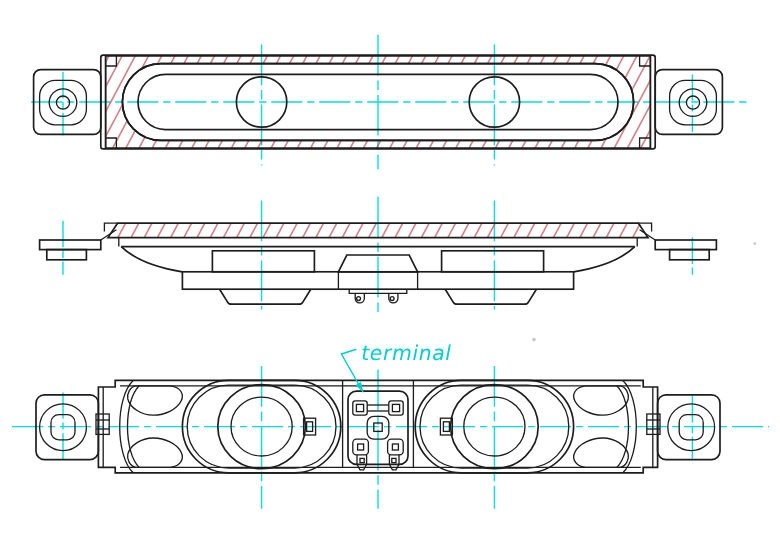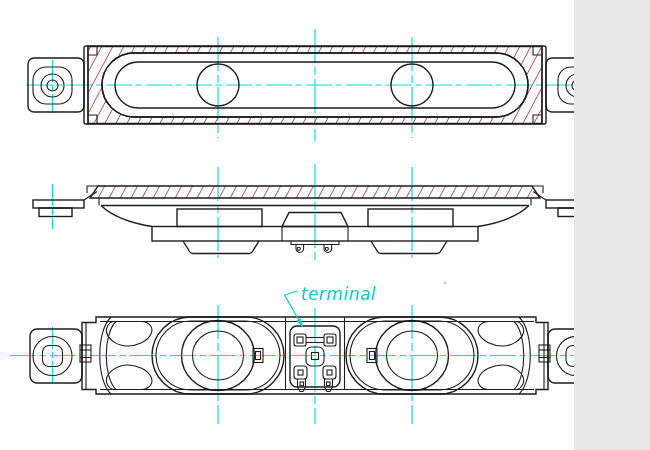--- a/index.html
+++ b/index.html
@@ -1,20 +1,20 @@
 <!DOCTYPE html>
 <html style="--background: #ffffff; --line: #1d1d1d; --hatch: #c2474f; --centerline: #00dfdf; --annotation: #00cfcf;"><head>
 <meta charset="utf-8">
 <style>
   :root{
     --background:#ffffff; --line:#1d1d1d; --hatch:#c2474f;
     --centerline:#00dfdf; --annotation:#00cfcf;
   }
   html,body{margin:0;padding:0;background:#e8e8e8;}
-  .stage{width:574px;height:450px;background:var(--background);position:relative;overflow:hidden;
+  .stage{width:650px;height:450px;background:var(--background);position:relative;overflow:hidden;
          font-family:"DejaVu Sans",sans-serif;}
   svg{display:block}
   .ln{stroke:var(--line);fill:none;stroke-width:1.4;stroke-linecap:butt;stroke-linejoin:miter}
   .tn{stroke:var(--line);fill:none;stroke-width:1.1}
   .cl{stroke:var(--centerline);fill:none;stroke-width:1.15}
   .clh{stroke-dasharray:26 4 6 4}
   .clv{stroke-dasharray:34 4 8 4}
   .cls{stroke-dasharray:22 3 6 3}
   .hatchfill{fill:url(#hatch);stroke:var(--line);stroke-width:1.4}
   .hatch-line{stroke:var(--hatch);stroke-width:1.05}

